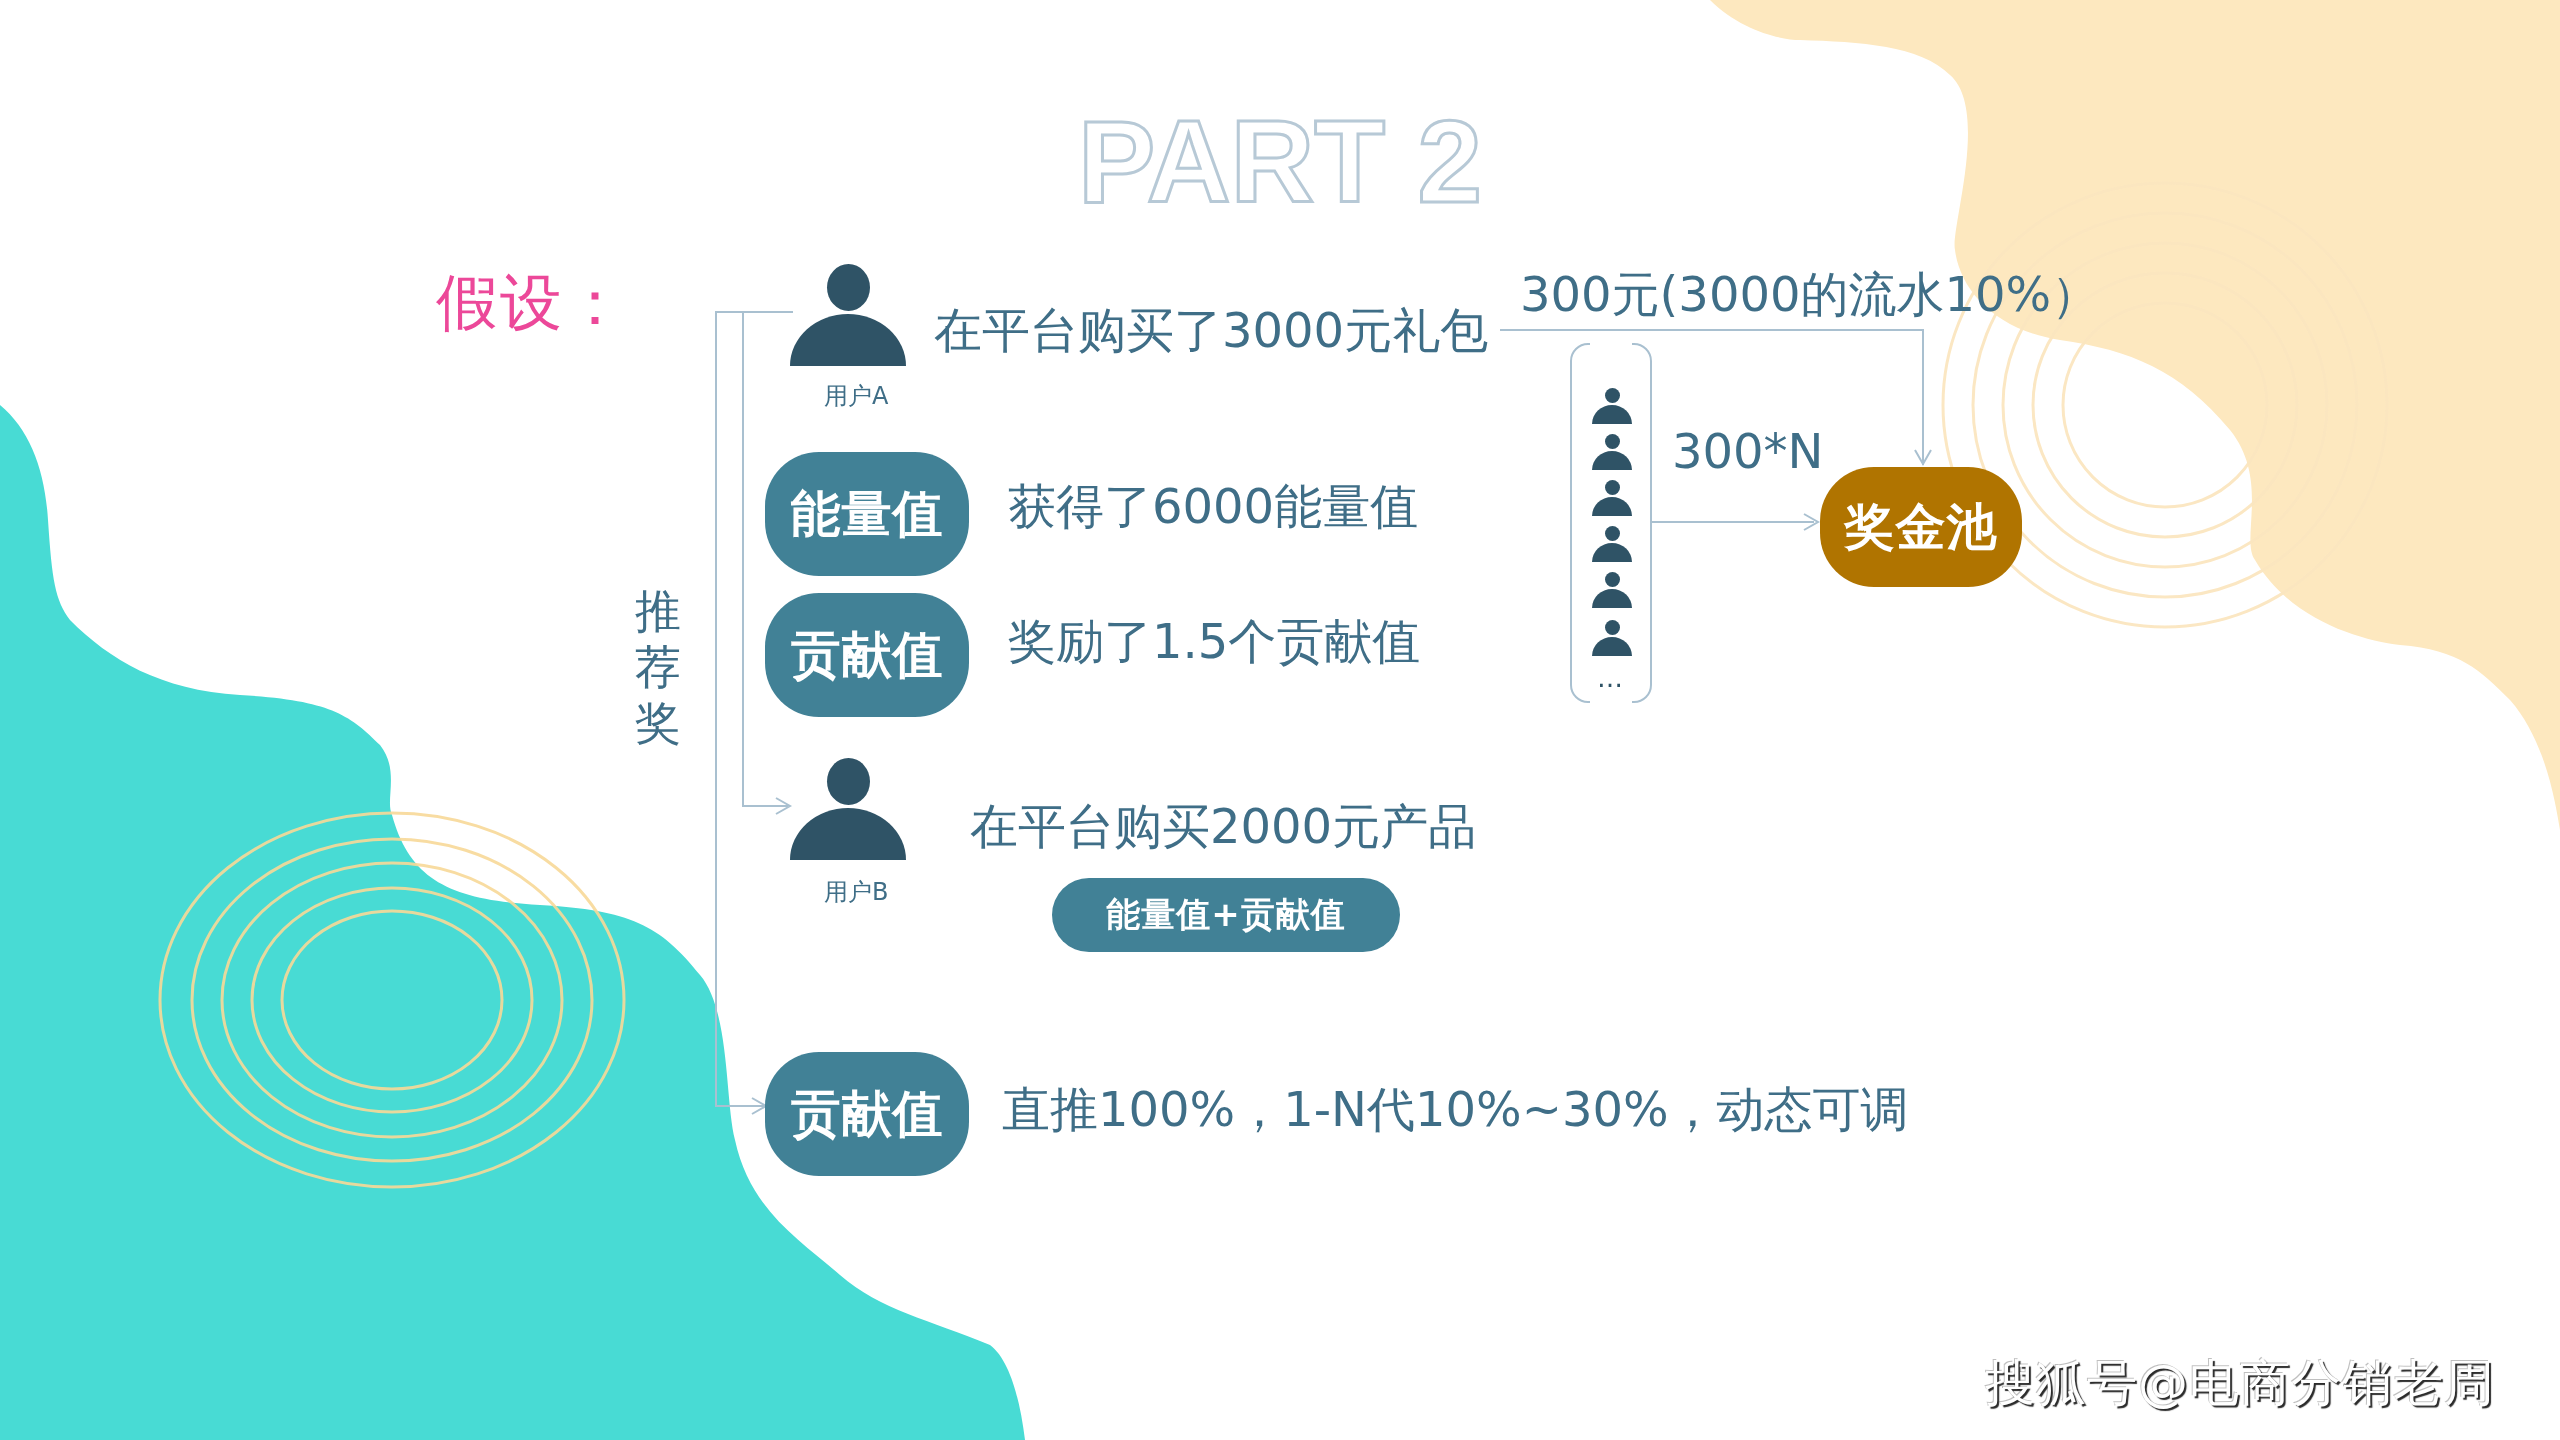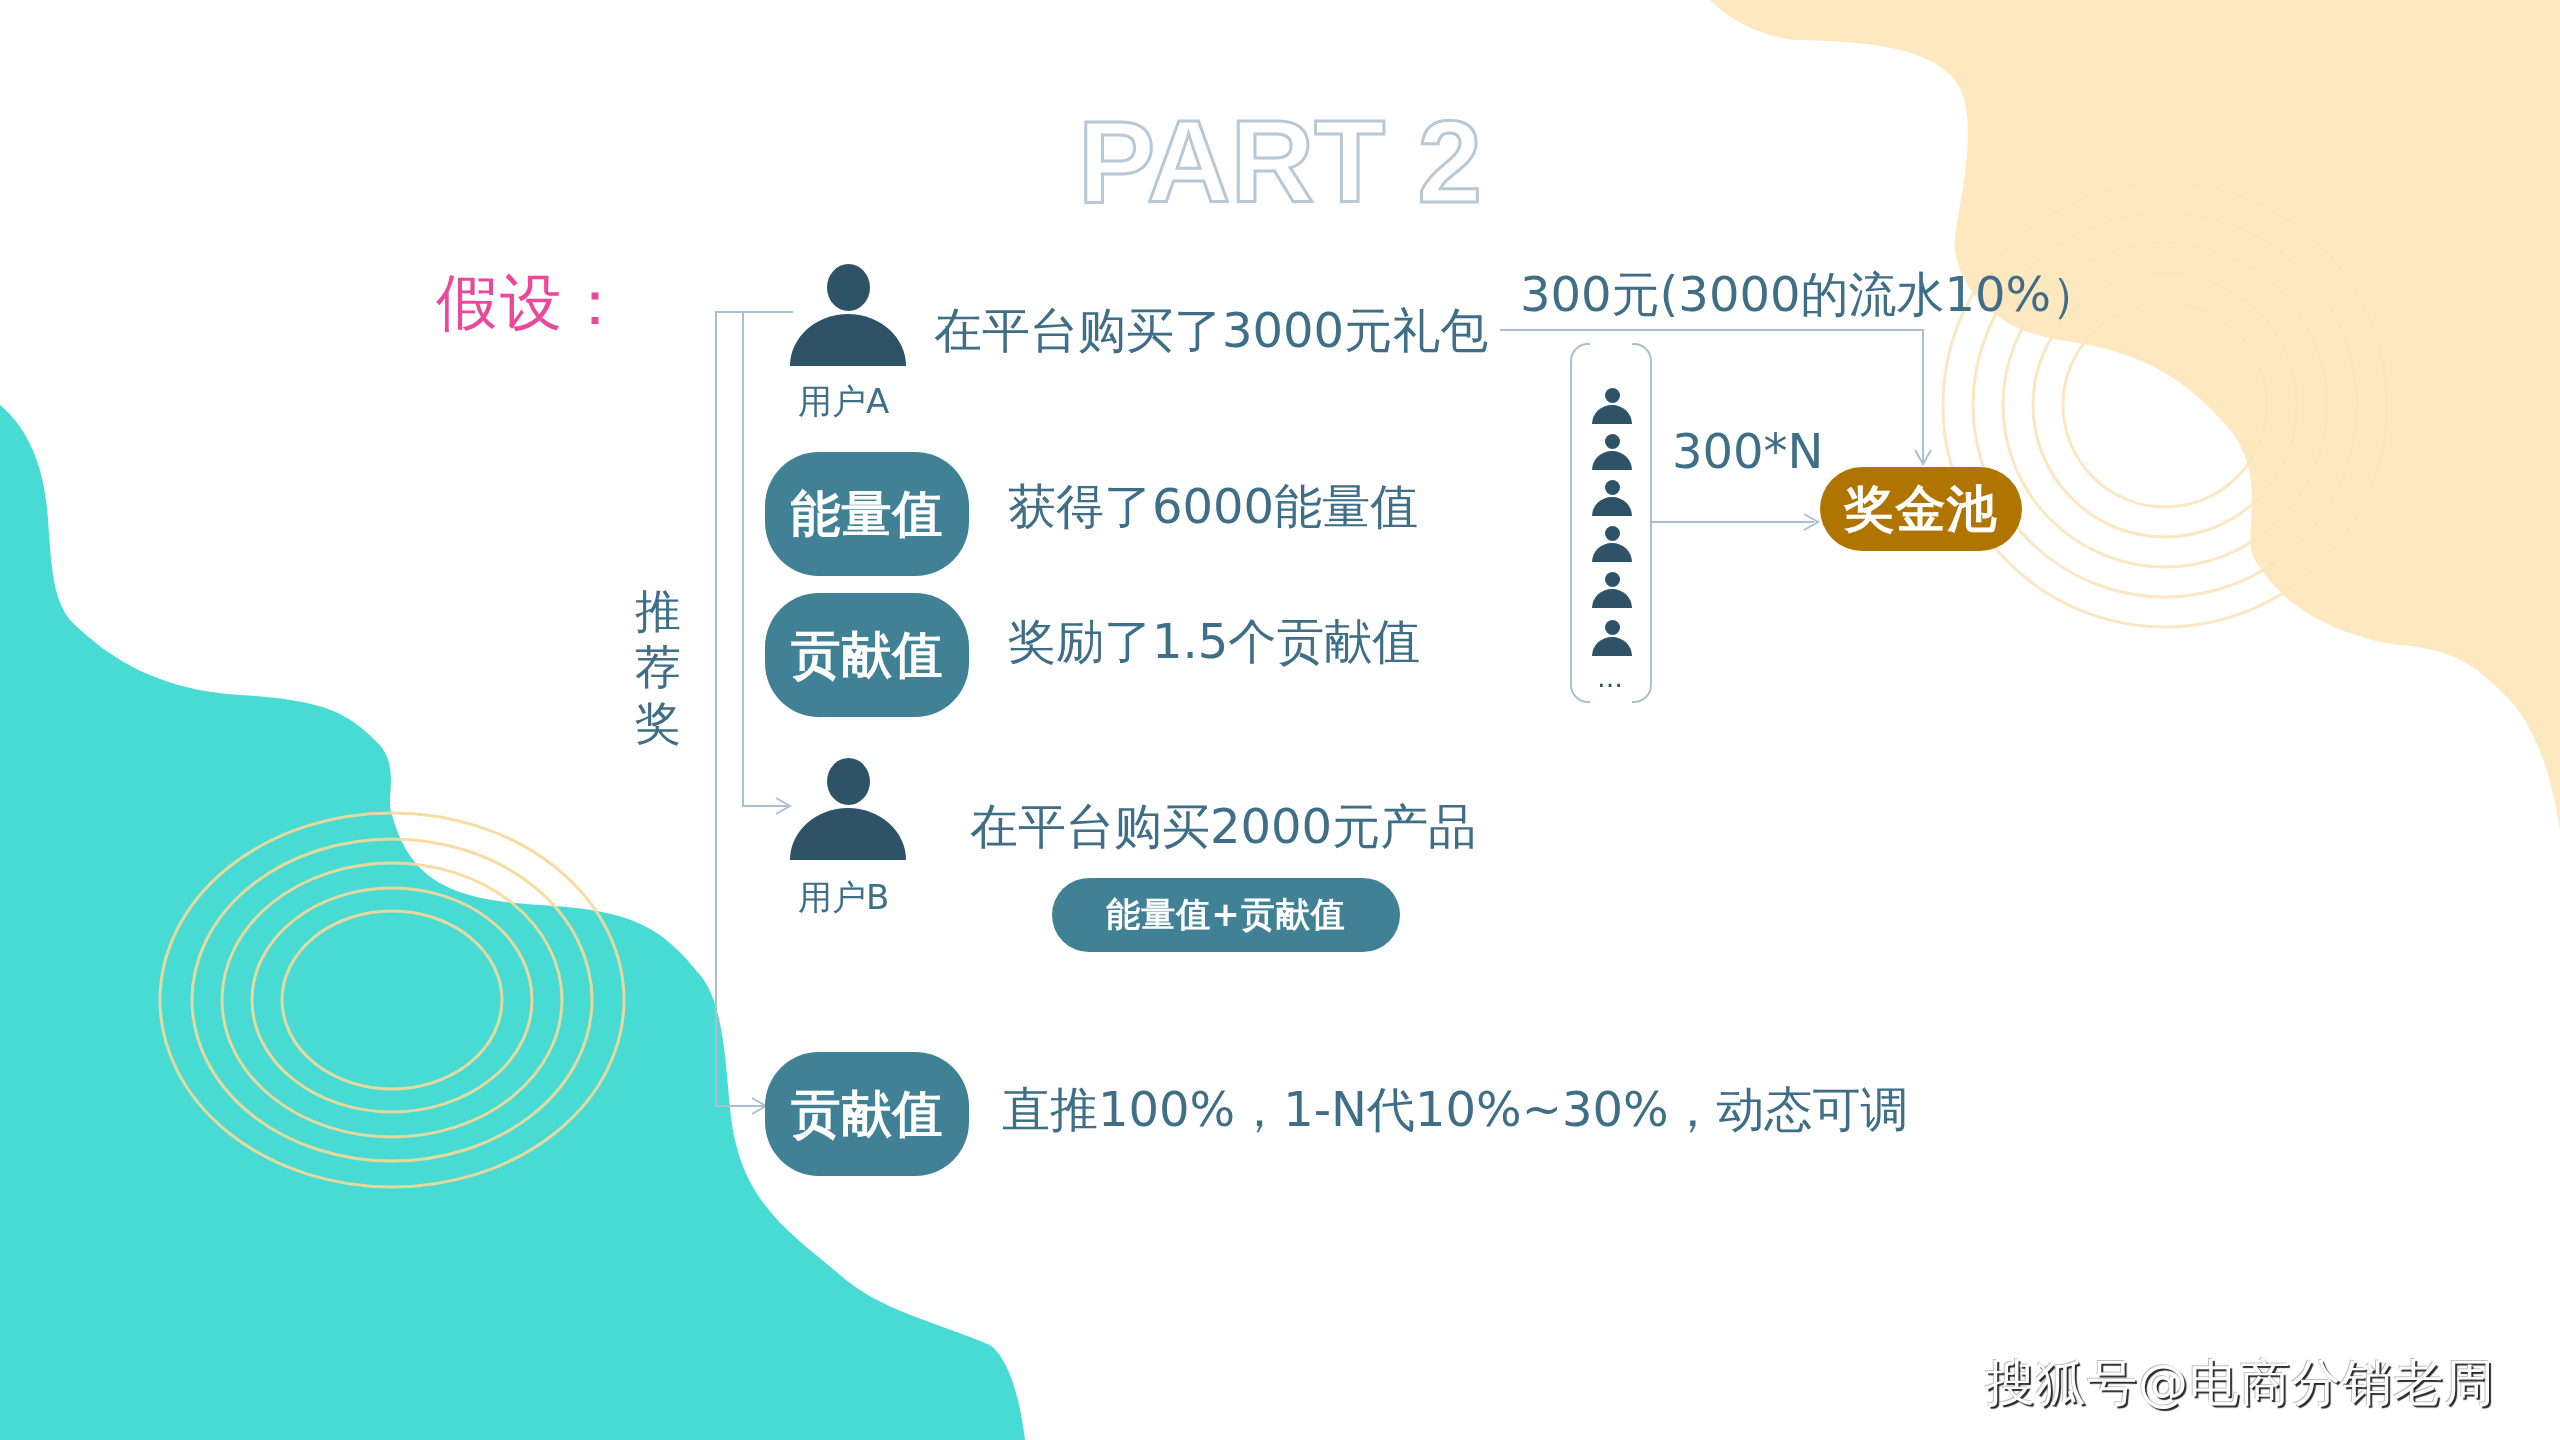--- a/index.html
+++ b/index.html
@@ -11,31 +11,31 @@
     .part-title {
       left: 1060px; top: 100px; width: 440px; height: 120px;
     }
     .heading {
       left: 436px; top: 272px; font-size: 62px; line-height: 1; color: #ec4899; letter-spacing: 2px;
     }
     .person { width: 116px; height: 102px; }
     .person .head { position: absolute; left: 37px; top: 0; width: 43px; height: 47px; border-radius: 50%; background: #2f5366; }
     .person .body { position: absolute; left: 0; top: 50px; width: 116px; height: 52px; background: #2f5366; border-radius: 58px 58px 0 0 / 52px 52px 0 0; }
 
-    .user-label { font-size: 34px; color: #3f6e87; line-height: 1; }
+    .user-label { font-size: 24px; color: #3f6e87; line-height: 1; margin-left: 26px; }
     .desc { font-size: 48px; color: #3f6e87; line-height: 1; white-space: nowrap; }
 
     .pill {
       background: #418196; color: #ffffff; font-weight: bold;
       display: flex; align-items: center; justify-content: center;
       border-radius: 54px; font-size: 50px; letter-spacing: 1px;
     }
     .pill-lg { width: 204px; height: 124px; }
     .pill-sm { width: 348px; height: 74px; border-radius: 37px; font-size: 34px; }
-    .pill-gold { background: #b07400; width: 202px; height: 84px; border-radius: 54px; font-size: 50px; }
+    .pill-gold { background: #b07400; width: 202px; height: 120px; border-radius: 54px; font-size: 50px; }
 
     .vertical-label { font-size: 46px; color: #3f6e87; line-height: 1.22; width: 52px; text-align: center; }
 
     .line { position: absolute; background: #a9c0d0; }
 
     .crowd-box {
       left: 1570px; top: 343px; width: 82px; height: 360px;
       border: 2px solid #a9c0d0; border-radius: 18px;
     }
     .crowd-box .mask-top, .crowd-box .mask-bot {

